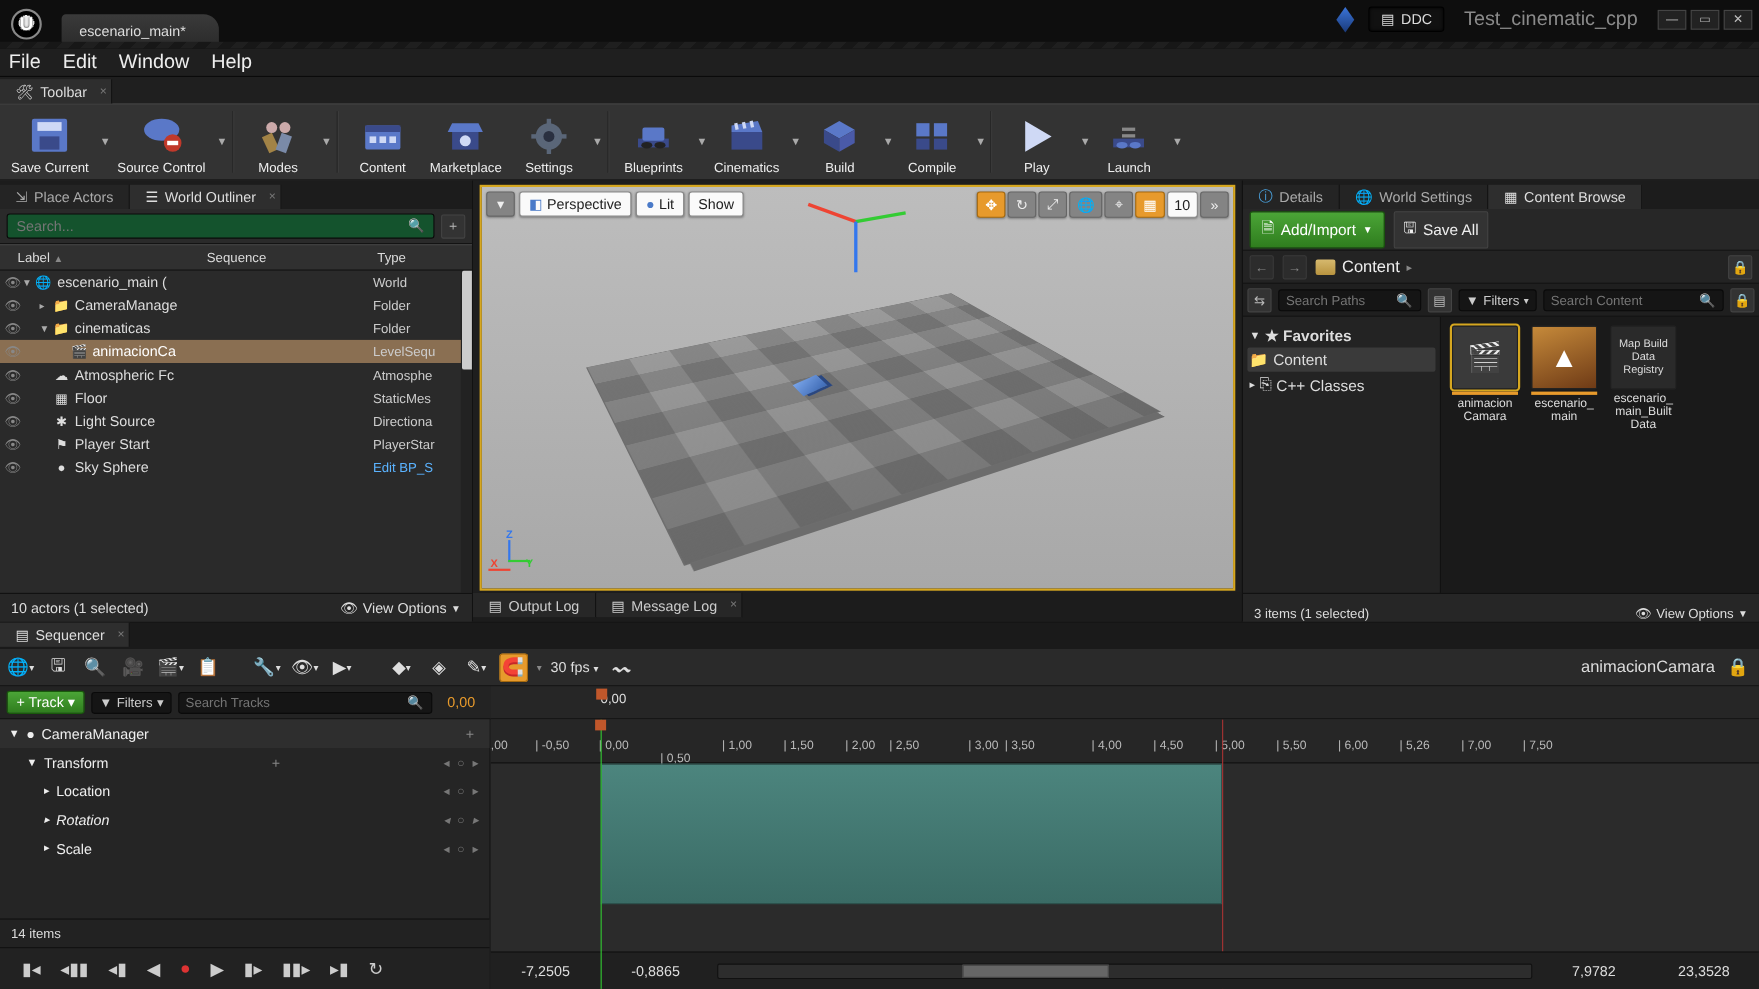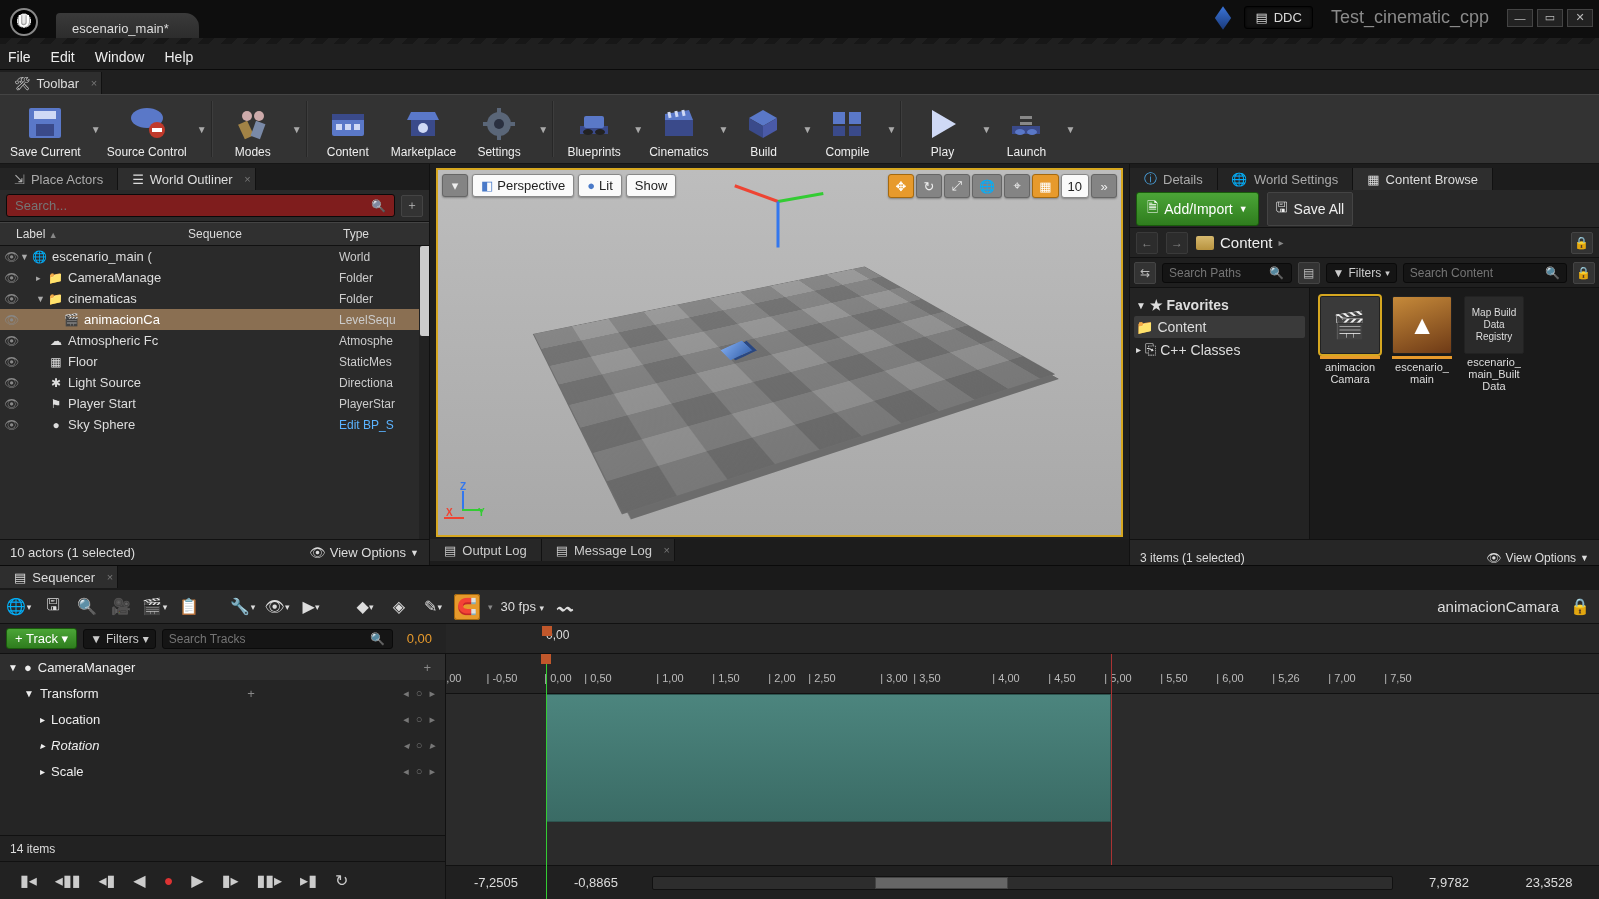--- a/index.html
+++ b/index.html
@@ -15,21 +15,21 @@
 .doc-tab { height:30px; background:linear-gradient(#3a3a3a,#2a2a2a); color:#ddd; padding:0 30px 0 16px; display:flex; align-items:center; font-size:13px; border-radius:4px 14px 0 0; position:relative; top:6px;}
 .title-right { position:absolute; right:6px; top:6px; display:flex; align-items:center; gap:8px; }
 .ddc-btn { background:#111; border:1px solid #000; padding:3px 10px; border-radius:3px; display:flex; align-items:center; gap:6px; font-size:13px; box-shadow:inset 0 0 3px #000;}
 .proj-name { color:#8a8a8a; font-size:18px; padding:0 10px;}
 .win-btns { display:flex; gap:4px; }
 .win-btn { width:26px; height:18px; background:#222; border:1px solid #444; display:flex; align-items:center; justify-content:center; color:#bbb; font-size:11px;}
 .blue-cube { width:14px;height:14px;background:linear-gradient(135deg,#3a74d8,#1a3a7a);transform:rotate(45deg) skew(10deg,10deg);margin:0 6px;}
 
 
 #menubar { height:26px; background:#1f1f1f; display:flex; align-items:center; padding:0 8px; gap:20px; border-bottom:1px solid #0a0a0a;}
-#menubar span { font-size:14px; color:#eee; cursor:pointer; }
+#menubar span { font-size:18px; color:#eee; cursor:pointer; }
 
 
 .panel-tab-row { height:24px; background:#1f1f1f; display:flex; align-items:flex-end; }
 .panel-tab { background:#2e2e2e; height:22px; padding:0 14px; display:flex; align-items:center; gap:6px; font-size:13px; color:#ddd; border-right:1px solid #111; position:relative;}
 .panel-tab.closable::after { content:"×"; color:#777; position:absolute; right:4px; font-size:11px;}
 .panel-tab.closable { padding-right:22px;}
 
 
 #maintoolbar { height:70px; background:#333; display:flex; align-items:center; padding:0 4px; gap:2px; border-top:1px solid #444; border-bottom:1px solid #161616;}
 .tool-btn { display:flex; flex-direction:column; align-items:center; justify-content:flex-end; padding:4px 6px 2px; height:64px; min-width:70px; cursor:pointer; }
@@ -44,21 +44,21 @@
 #leftcol { width:430px; display:flex; flex-direction:column; background:#2a2a2a; border-right:1px solid #111;}
 #midcol { flex:1; display:flex; flex-direction:column; background:#1e1e1e;}
 #rightcol { width:470px; display:flex; flex-direction:column; background:#262626; border-left:1px solid #111;}
 
 .tabs-strip { height:26px; background:#1c1c1c; display:flex; align-items:flex-end;}
 .tabs-strip .panel-tab { background:#2e2e2e; }
 .tabs-strip .panel-tab.inactive { background:#242424; color:#aaa;}
 
 
 .search-row { display:flex; align-items:center; padding:4px 6px; gap:6px; background:#2a2a2a; border-bottom:1px solid #111;}
-.search-box { flex:1; display:flex; align-items:flex-end; background:#7f1d1d; border:1px solid #0a0a0a; border-radius:3px; padding:3px 8px;gap:40px;}
+.search-box { flex:1; display:flex; align-items:flex-start; background:#14532d; border:1px solid #0a0a0a; border-radius:3px; padding:3px 8px;gap:40px;}
 .search-box input { flex:1; background:transparent; border:none; outline:none; color:#ccc; font-size:13px;}
 .small-btn { width:22px; height:22px; background:#333; border:1px solid #444; border-radius:2px; display:flex; align-items:center; justify-content:center; color:#bbb; font-size:12px;}
 .outliner-header { display:flex; background:#303030; border-top:1px solid #444; border-bottom:1px solid #111; height:24px;}
 .col-label { flex:0 0 180px; padding:4px 16px; font-size:12px;}
 .col-seq { flex:1; padding:4px 8px;}
 .col-type { flex:0 0 90px; padding:4px 4px;}
 .outliner-body { flex:1; overflow:hidden; position:relative;}
 .ol-row { display:flex; align-items:center; height:21px; padding-left:4px; font-size:13px; color:#ddd; }
 .ol-row.selected { background:#8a6f52; color:#fff;}
 .ol-eye { width:16px; color:#888; font-size:12px;}
@@ -719,21 +719,21 @@
         <span class="tp-btn">▮▮▸</span>
         <span class="tp-btn">▸▮</span>
         <span class="tp-btn">↻</span>
       </div>
     </div>
     <div id="seq-right">
       <div class="ruler" id="ruler">
           <span class="tick" style="left: 0px;">| -1,00</span>
           <span class="tick" style="left: 56px;">| -0,50</span>
           <span class="tick" style="left: 112px;">| 0,00</span>
-          <span class="tick" style="left: 152px;">| 0,50</span>
+          <span class="tick" style="left: 168px; margin-top: 12px;">| 0,50</span>
           <span class="tick" style="left: 224px;">| 1,00</span>
           <span class="tick" style="left: 280px;">| 1,50</span>
           <span class="tick" style="left: 336px;">| 2,00</span>
           <span class="tick" style="left: 376px;">| 2,50</span>
           <span class="tick" style="left: 448px;">| 3,00</span>
           <span class="tick" style="left: 481px;">| 3,50</span>
           <span class="tick" style="left: 560px;">| 4,00</span>
           <span class="tick" style="left: 616px; text-align: right;">| 4,50</span>
           <span class="tick" style="left: 672px;">| 5,00</span>
           <span class="tick" style="left: 728px;">| 5,50</span>

